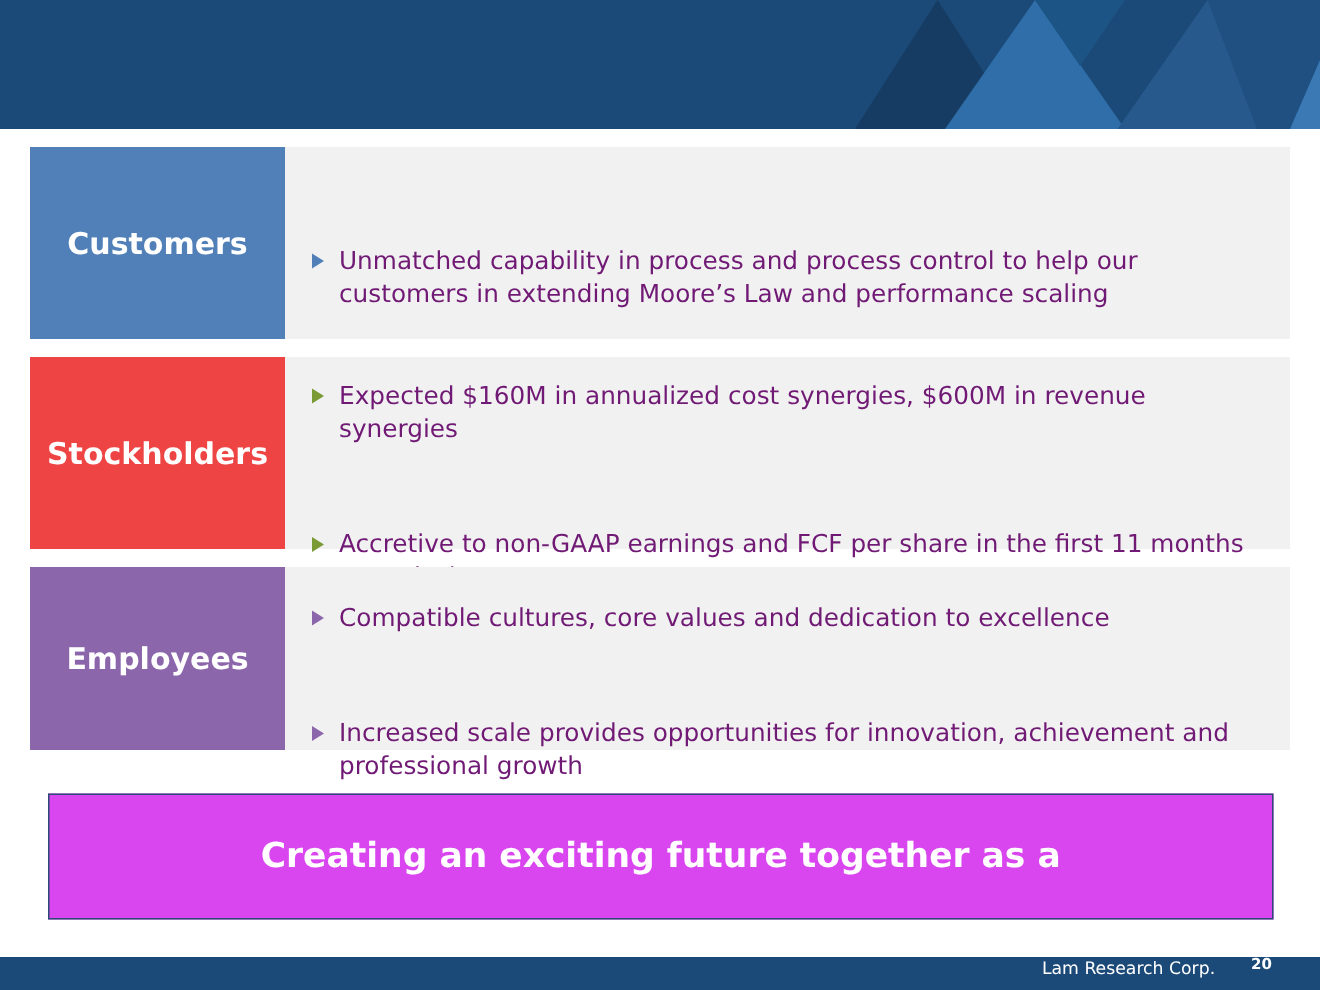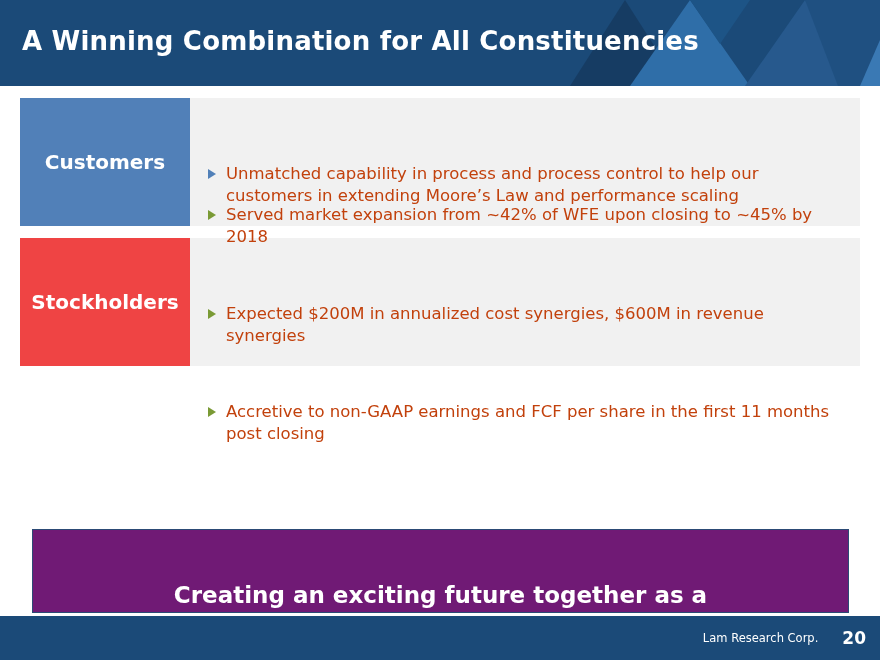--- a/index.html
+++ b/index.html
@@ -62,21 +62,21 @@
     background: #f1f1f1;
     padding: 14px 16px 14px 18px;
     display: flex;
     flex-direction: column;
     justify-content: center;
   }
   .bullet {
     display: flex;
     align-items: flex-start;
     font-size: 16.5px;
-    color: #c2410c;
+    color: #701a75;
     line-height: 1.33;
     margin-bottom: 10px;
     margin-top: 45px;
   }
   .bullet:last-child { margin-bottom: 0; }
   .bullet .tri {
     flex: 0 0 auto;
     width: 0; height: 0;
     border-left: 8px solid currentColor;
     border-top: 5.5px solid transparent;
@@ -96,98 +96,103 @@
 
   #row-employees { top: 378px; height: 122px; }
   #row-employees .row-label { background: #8c66ab; }
   #row-employees .tri { color: #8c66ab; }
 
   
   .banner {
     position: absolute;
     left: 32px; top: 529px;
     width: 817px; height: 84px;
-    background: #701a75;
+    background: #d946ef;
     border: 1px solid #2c4a75;
     display: flex;
-    align-items: flex-end;
+    align-items: center;
     justify-content: center;
     text-align: center;
     color: #ffffff;
     font-size: 23px;
     font-weight: bold;
     line-height: 1.42;
     padding: 0 20px;
   }
 
   
   .footer {
     position: absolute;
     left: 0; bottom: 0;
-    width: 880px; height: 44px;
+    width: 880px; height: 22px;
     background: #1b4a78;
     display: flex;
-    align-items: center;
     justify-content: flex-end;
-    padding-right: 14px;
+    padding-right: 32px;
     color: #ffffff;
     font-size: 11.5px;
   }
   .footer-company { margin-right: 24px; }
-  .footer-page { font-weight: bold; font-size: 17px; }
+  .footer-page { font-weight: bold; font-size: 10px; }
 </style>
 </head>
 <body>
 
 <div class="slide">
 
   <div class="header">
     <div class="header-deco">
       <svg width="310" height="86" viewBox="0 0 310 86" xmlns="http://www.w3.org/2000/svg">
         <rect x="0" y="0" width="310" height="86" fill="#1b4a78"></rect>
         <polygon points="0,86 55,0 110,86" fill="#163c63"></polygon>
         <polygon points="60,86 120,0 180,86" fill="#2f6ea8"></polygon>
         <polygon points="120,0 180,0 150,44" fill="#1d5486"></polygon>
         <polygon points="175,86 235,0 295,86" fill="#27598d"></polygon>
         <polygon points="235,0 310,0 310,86 268,86" fill="#1f5081"></polygon>
         <polygon points="290,86 310,40 310,86" fill="#3a79b4"></polygon>
       </svg>
     </div>
-    <div class="header-title">A Winning Combination for All Constituencies</div>
   </div>
 
   <div class="row" id="row-customers">
     <div class="row-label">Customers</div>
     <div class="row-body">
       <div class="bullet">
         <span class="tri"></span>
         <span class="txt">Unmatched capability in process and process control to help our customers in extending Moore’s Law and performance scaling</span>
       </div>
     </div>
   </div>
 
   <div class="row" id="row-stockholders">
     <div class="row-label">Stockholders</div>
     <div class="row-body">
       <div class="bullet">
         <span class="tri"></span>
-        <span class="txt">Served market expansion from ~42% of WFE upon closing to ~45% by 2018</span>
-      </div>
-      <div class="bullet">
-        <span class="tri"></span>
-        <span class="txt">Expected $200M in annualized cost synergies, $600M in revenue synergies</span>
+        <span class="txt">Expected $160M in annualized cost synergies, $600M in revenue synergies</span>
       </div>
       <div class="bullet">
         <span class="tri"></span>
         <span class="txt">Accretive to non-GAAP earnings and FCF per share in the first 11 months post closing</span>
       </div>
     </div>
   </div>
 
   <div class="row" id="row-employees">
+    <div class="row-label">Employees</div>
+    <div class="row-body">
+      <div class="bullet">
+        <span class="tri"></span>
+        <span class="txt">Compatible cultures, core values and dedication to excellence</span>
+      </div>
+      <div class="bullet">
+        <span class="tri"></span>
+        <span class="txt">Increased scale provides opportunities for innovation, achievement and professional growth</span>
+      </div>
+    </div>
   </div>
 
   <div class="banner">
     <div>
       <div>Creating an exciting future together as a</div>
     </div>
   </div>
 
   <div class="footer">
     <span class="footer-company">Lam Research Corp.</span>

